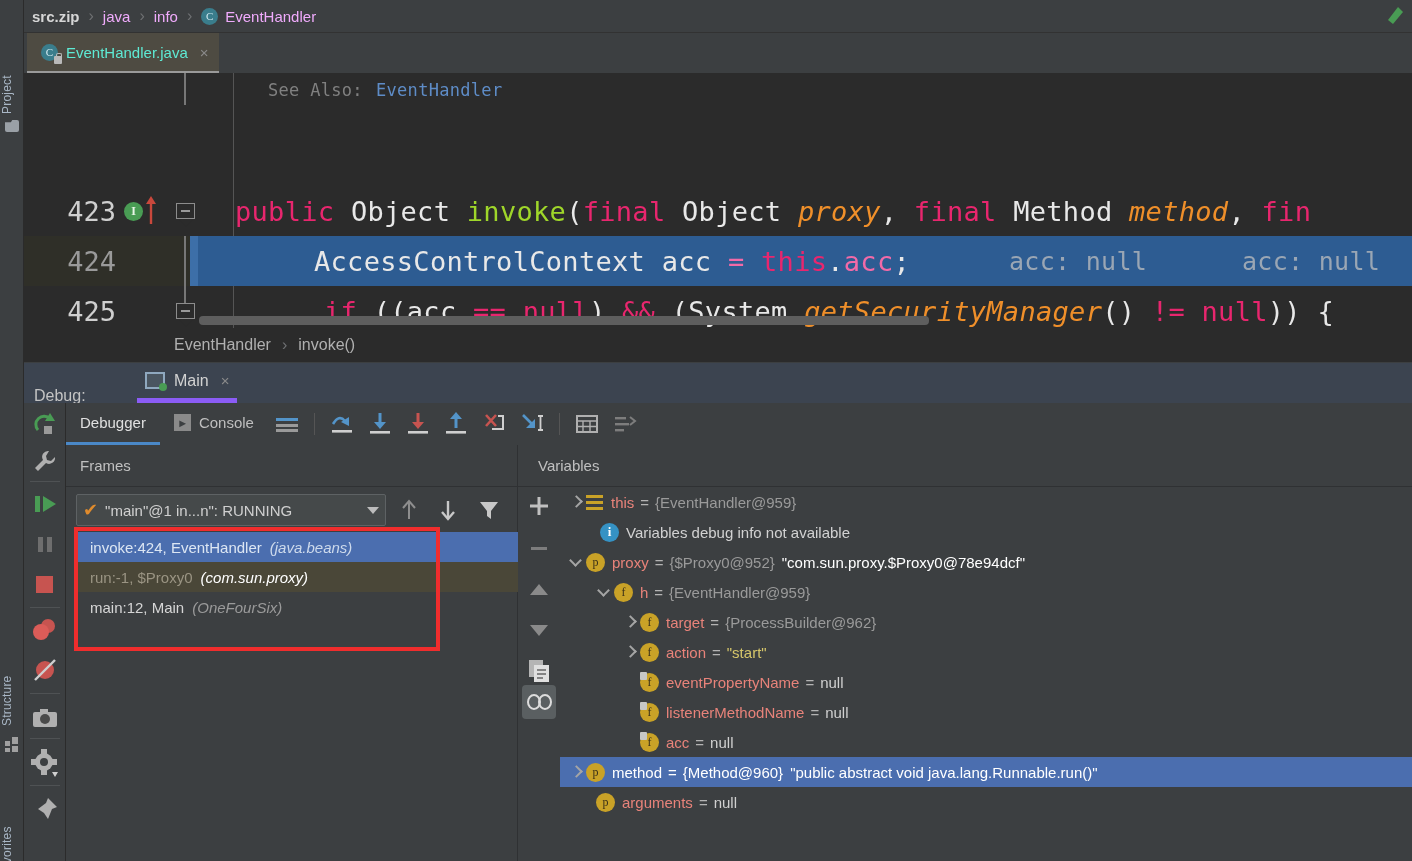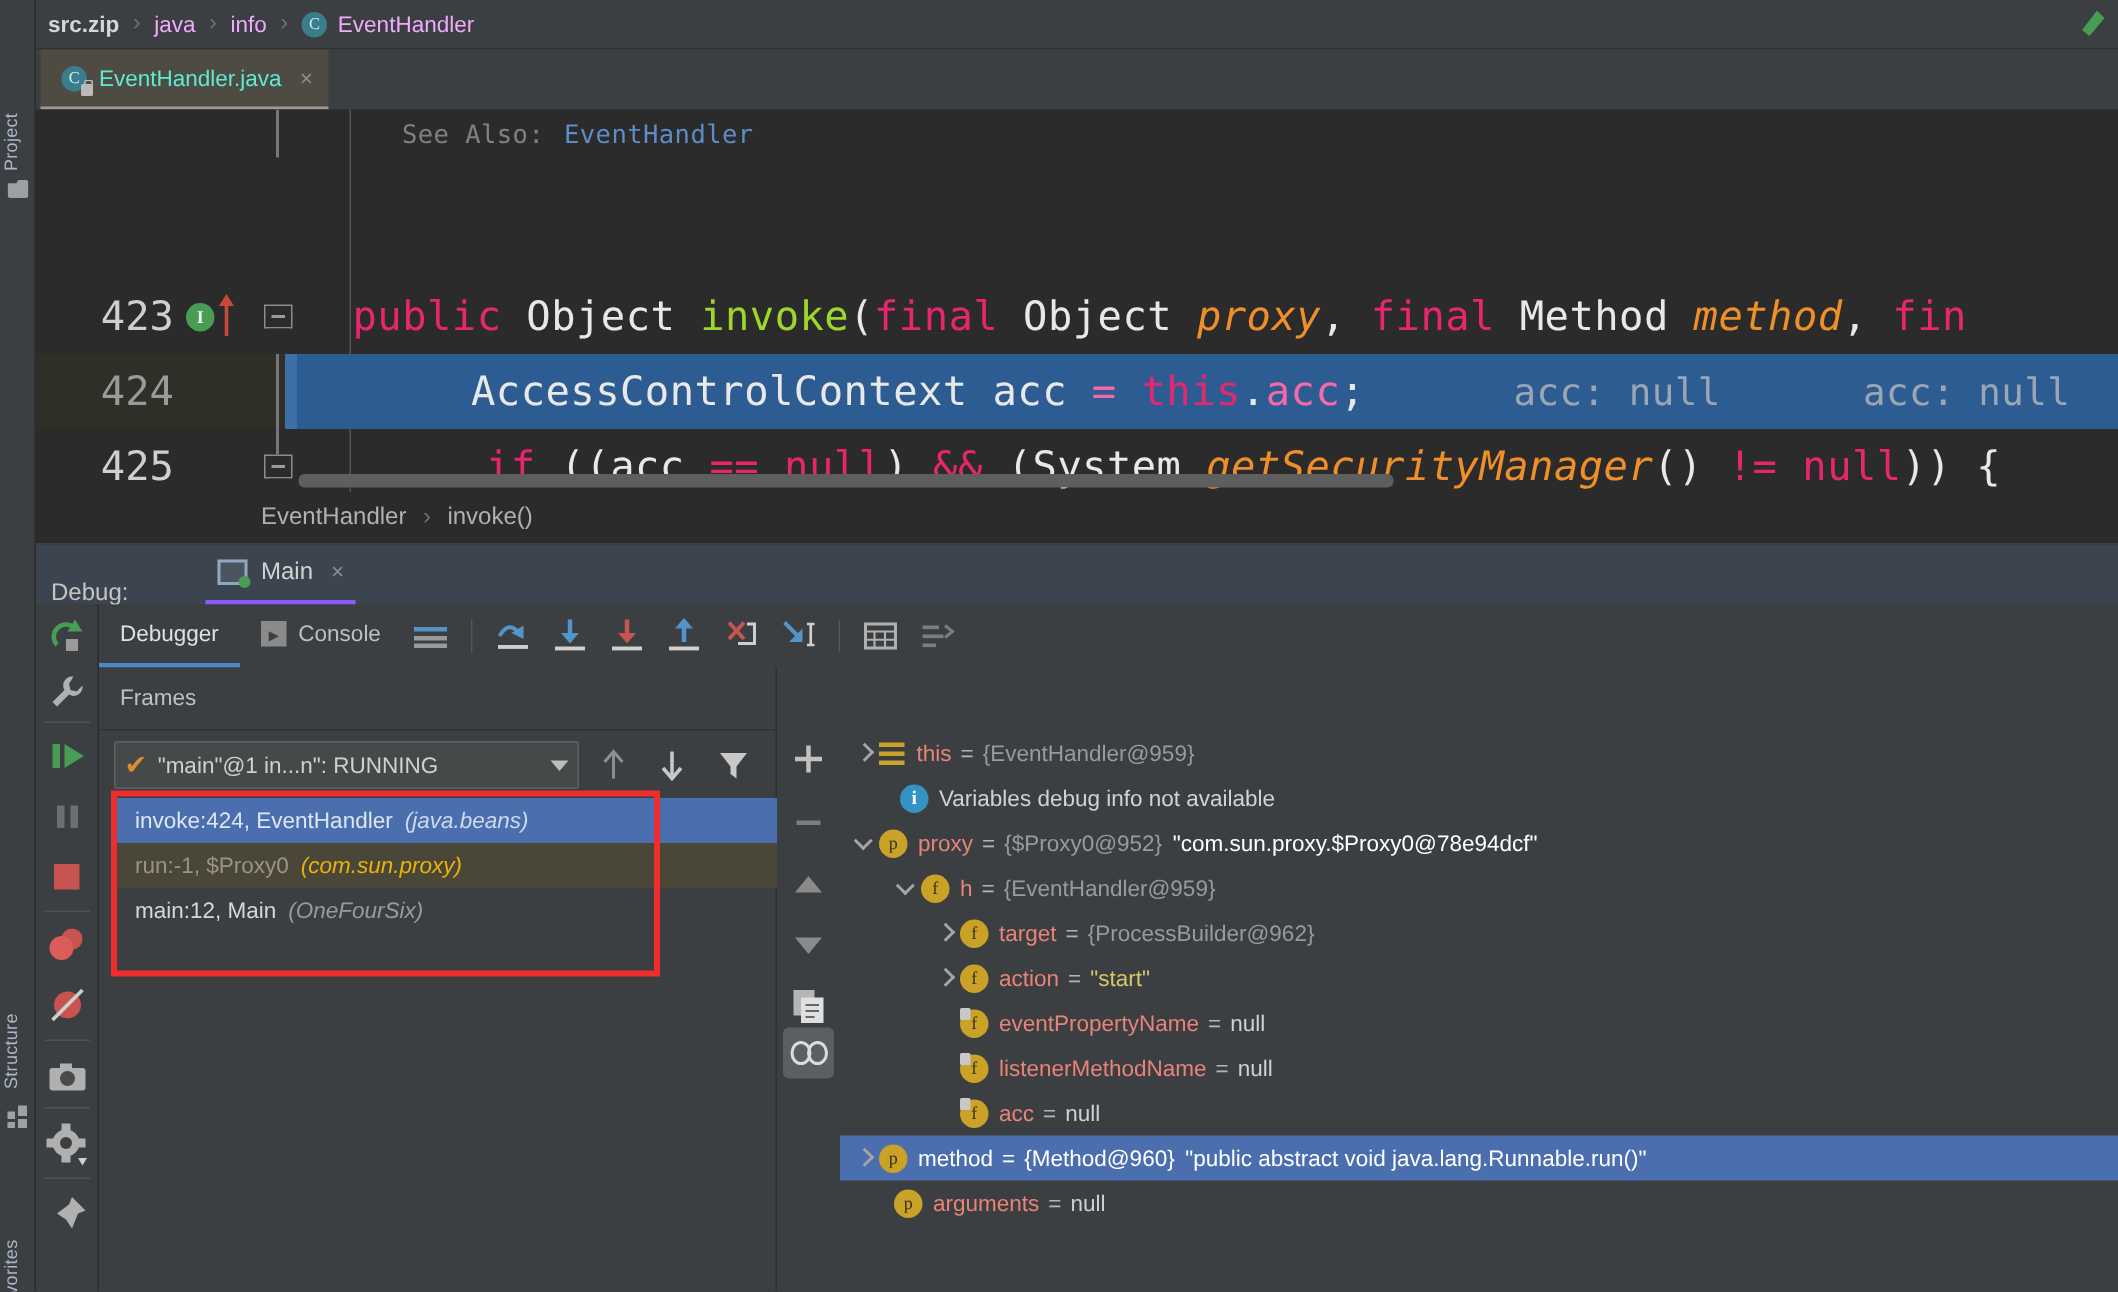--- a/index.html
+++ b/index.html
@@ -183,21 +183,21 @@
     width: 20px; height: 17px; border: 2px solid #8fa8bf; position: relative;
     background: #4a5560; margin-right: 9px;
   }
   .run-ic::after {
     content: ""; position: absolute; right: -4px; bottom: -4px;
     width: 8px; height: 8px; border-radius: 50%; background: #499c54;
   }
   .dtab-main {
     position: absolute; left: 113px; top: 0; height: 40px;
     display: flex; align-items: center;
-    border-bottom: 3px solid #8b5cf6; padding: 0 8px;
+    border-bottom: 5px solid #8b5cf6; padding: 0 8px;
   }
   .dtab-main .nm { font-size: 16px; color: #d2d2d2; margin-right: 12px; }
 
   
   .rail {
     position: absolute; left: 24px; top: 403px; width: 42px; height: 458px;
     background: #3c3f41; border-right: 1px solid #2b2b2b;
   }
   .rail .ri {
     position: absolute; left: 6px; width: 30px; height: 30px;
@@ -261,21 +261,21 @@
     height: 30px; display: flex; align-items: center; padding-left: 14px;
     font-size: 15px; white-space: nowrap;
   }
   .frame.sel { background: #4b6eaf; }
   .frame.lib { background: #4a4738; }
   .frame .main-t { color: #d6d6d6; }
   .frame.sel .main-t { color: #dce6f3; }
   .frame.lib .main-t { color: #9a9483; }
   .frame .pkg { color: #9a9a9a; font-style: italic; margin-left: 8px; }
   .frame.sel .pkg { color: #cddaec; }
-  .frame.lib .pkg { color: #eab308; }
+  .frame.lib .pkg { color: #ffffff; }
 
   .redbox {
     position: absolute; left: 74px; top: 527px; width: 366px; height: 124px;
     border: 4px solid #f02d2d; pointer-events: none; z-index: 40;
   }
 
   
   .midcol {
     position: absolute; left: 518px; top: 487px; width: 42px; height: 374px;
     background: #3c3f41;
@@ -586,20 +586,23 @@
         <rect x="5" y="8" width="11" height="2.4" fill="#7d7d7d"></rect>
         <rect x="5" y="14" width="14" height="2.4" fill="#7d7d7d"></rect>
         <rect x="5" y="20" width="9" height="2.4" fill="#7d7d7d"></rect>
         <path d="M20 8 l5 4 l-5 4" stroke="#7d7d7d" stroke-width="2" fill="none"></path>
       </svg>
     </div>
   </div>
 
   <div class="pane-hdr" id="frames-hdr">
     <span>Frames</span>
+  </div>
+  <div class="pane-hdr" id="vars-hdr">
+    <span>Variables</span>
   </div>
 
   <div class="frames-pane">
     <div class="thread-sel">
       <span class="check">✔</span>
       <span class="tname">"main"@1 in...n": RUNNING</span>
       <span class="caret-d"></span>
     </div>
     <div class="fr-btn" style="left:330px">
       <svg width="26" height="26" viewBox="0 0 26 26">

